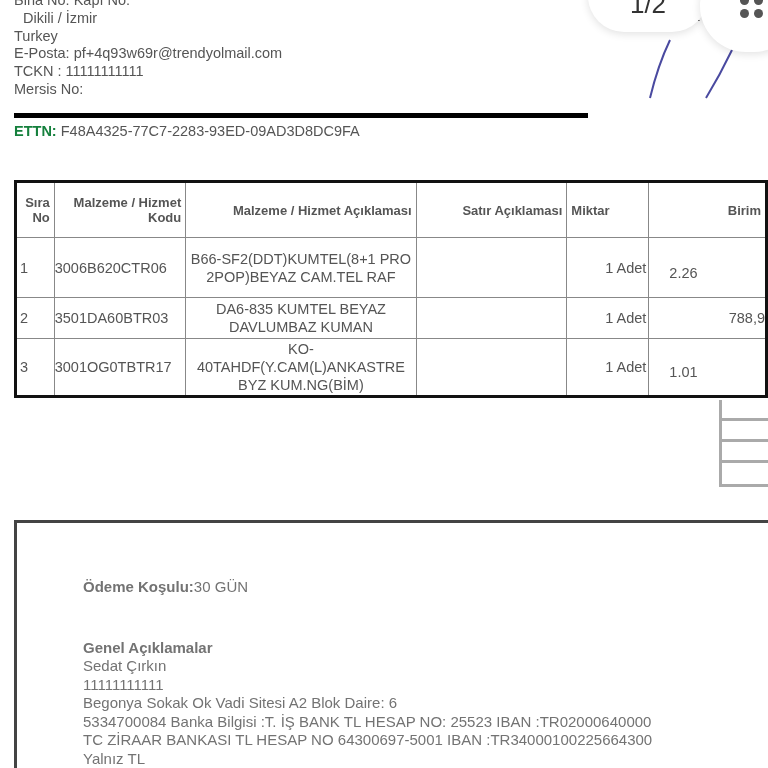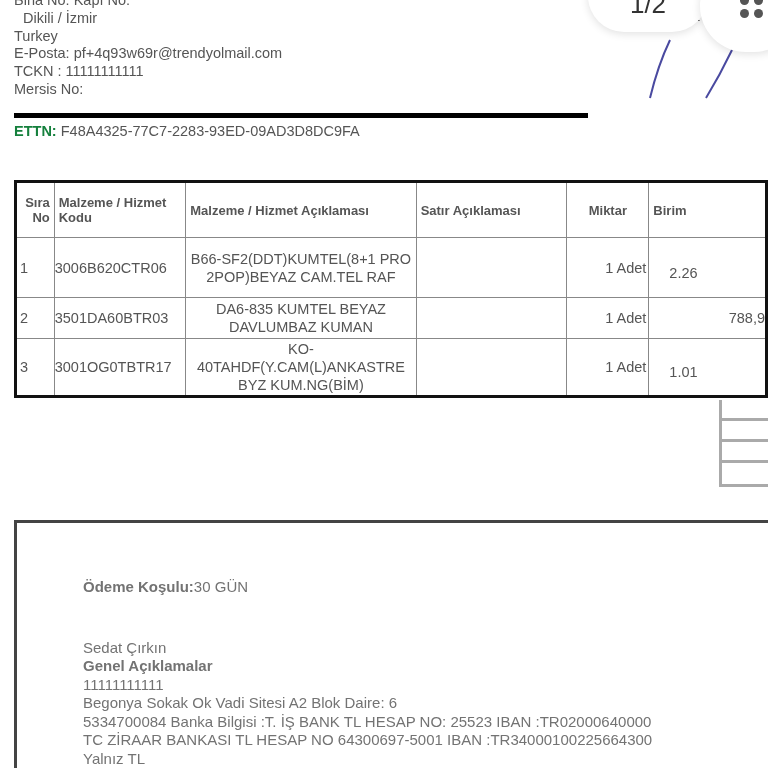--- a/index.html
+++ b/index.html
@@ -22,21 +22,21 @@
   .dots { position: absolute; left: 740px; top: 0; width: 24px; height: 20px; }
   .dots i { position: absolute; width: 9px; height: 9px; border-radius: 50%; background: #555; }
 
   
   .stamp { position: absolute; left: 656px; top: 0; font-size: 7px; color: #222; font-weight: bold; line-height: 8px; text-align: center; }
   .sig { position: absolute; left: 640px; top: 30px; width: 120px; height: 70px; }
 
   
   table.items { position: absolute; left: 14px; top: 180px; border-collapse: collapse; border: 3px solid #111; font-size: 14.5px; color: #555; }
   table.items th, table.items td { border: 1.5px solid #888; }
-  table.items th { font-weight: bold; font-size: 13px; text-align: left; height: 56px; padding: 0 4px; color: #555; }
+  table.items th { font-weight: bold; font-size: 13px; text-align: right; height: 56px; padding: 0 4px; color: #555; }
   table.items td { vertical-align: middle; line-height: 18px; }
   .c-sira { width: 41px; text-align: left; padding-left: 3px; }
   .c-kod { width: 139px; text-align: left; }
   .c-acik { width: 242px; text-align: center; }
   .c-satir { width: 191px; }
   .c-miktar { width: 101px; text-align: right; padding-right: 2px; }
   .c-birim { width: 150px; text-align: left; padding-left: 20px; }
   td.c-birim { vertical-align: top; padding-top: 10px; }
   tr.r2 td.c-birim { vertical-align: middle; padding-top: 0; text-align: right; }
   th.c-birim { text-align: left; padding-left: 10px; }
@@ -90,21 +90,21 @@
     <i style="left:14px;top:9px"></i>
 </div>
 
 <table class="items">
   <thead>
     <tr>
       <th class="c-sira" style="text-align:right">Sıra No</th>
       <th class="c-kod">Malzeme / Hizmet Kodu</th>
       <th class="c-acik">Malzeme / Hizmet Açıklaması</th>
       <th class="c-satir">Satır Açıklaması</th>
-      <th class="c-miktar" style="text-align:center">Miktar</th>
+      <th class="c-miktar" style="text-align:left">Miktar</th>
       <th class="c-birim">Birim</th>
     </tr>
   </thead>
   <tbody>
     <tr style="height:60px">
       <td class="c-sira">1</td>
       <td class="c-kod">3006B620CTR06</td>
       <td class="c-acik">B66-SF2(DDT)KUMTEL(8+1 PRO 2POP)BEYAZ CAM.TEL RAF</td>
       <td class="c-satir"></td>
       <td class="c-miktar">1 Adet</td>
@@ -136,20 +136,20 @@
   <div></div>
 </div>
 
 <div class="notes-box"></div>
 
 <div class="notes">
   <div>
     <b>Ödeme Koşulu:</b><span>30 GÜN</span>
   </div>
   <div class="gap"></div>
+  <div><b>Genel Açıklamalar</b></div>
   <div>Sedat Çırkın</div>
-  <div><b>Genel Açıklamalar</b></div>
   <div>11111111111</div>
   <div>Begonya Sokak Ok Vadi Sitesi A2 Blok Daire: 6</div>
   <div>5334700084 Banka Bilgisi :T. İŞ BANK TL HESAP NO: 25523 IBAN :TR02000640000</div>
   <div>TC ZİRAAR BANKASI TL HESAP NO 64300697-5001 IBAN :TR34000100225664300</div>
   <div>Yalnız TL</div>
 </div>
 
 </body></html>

